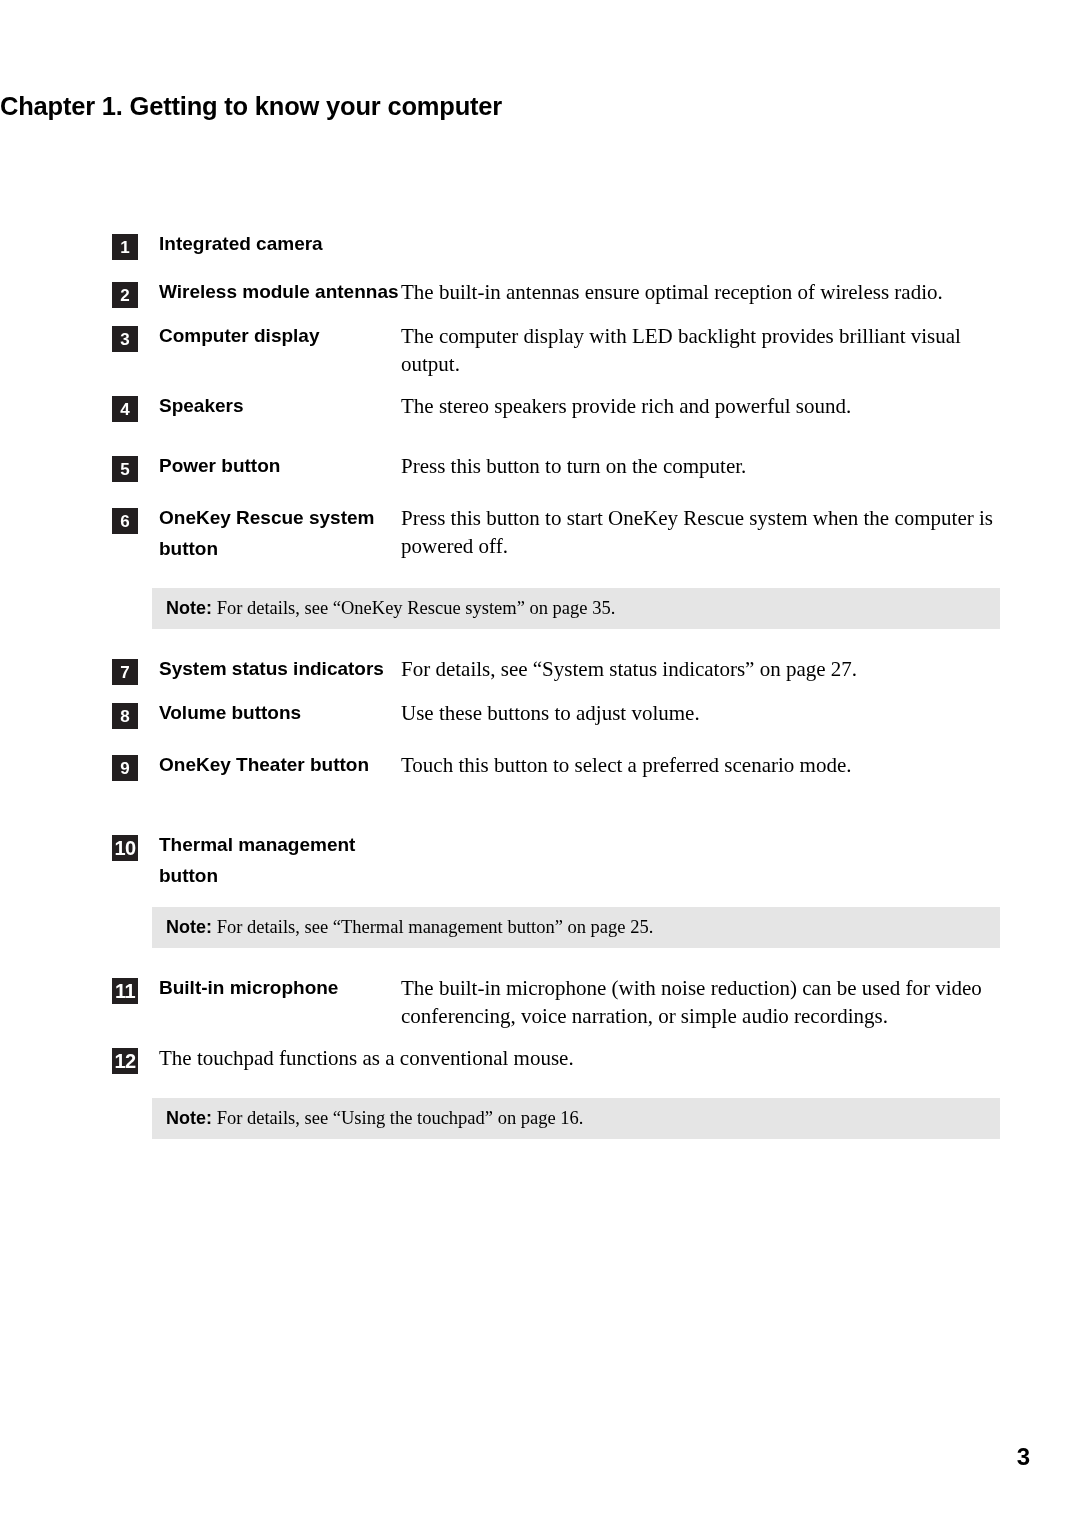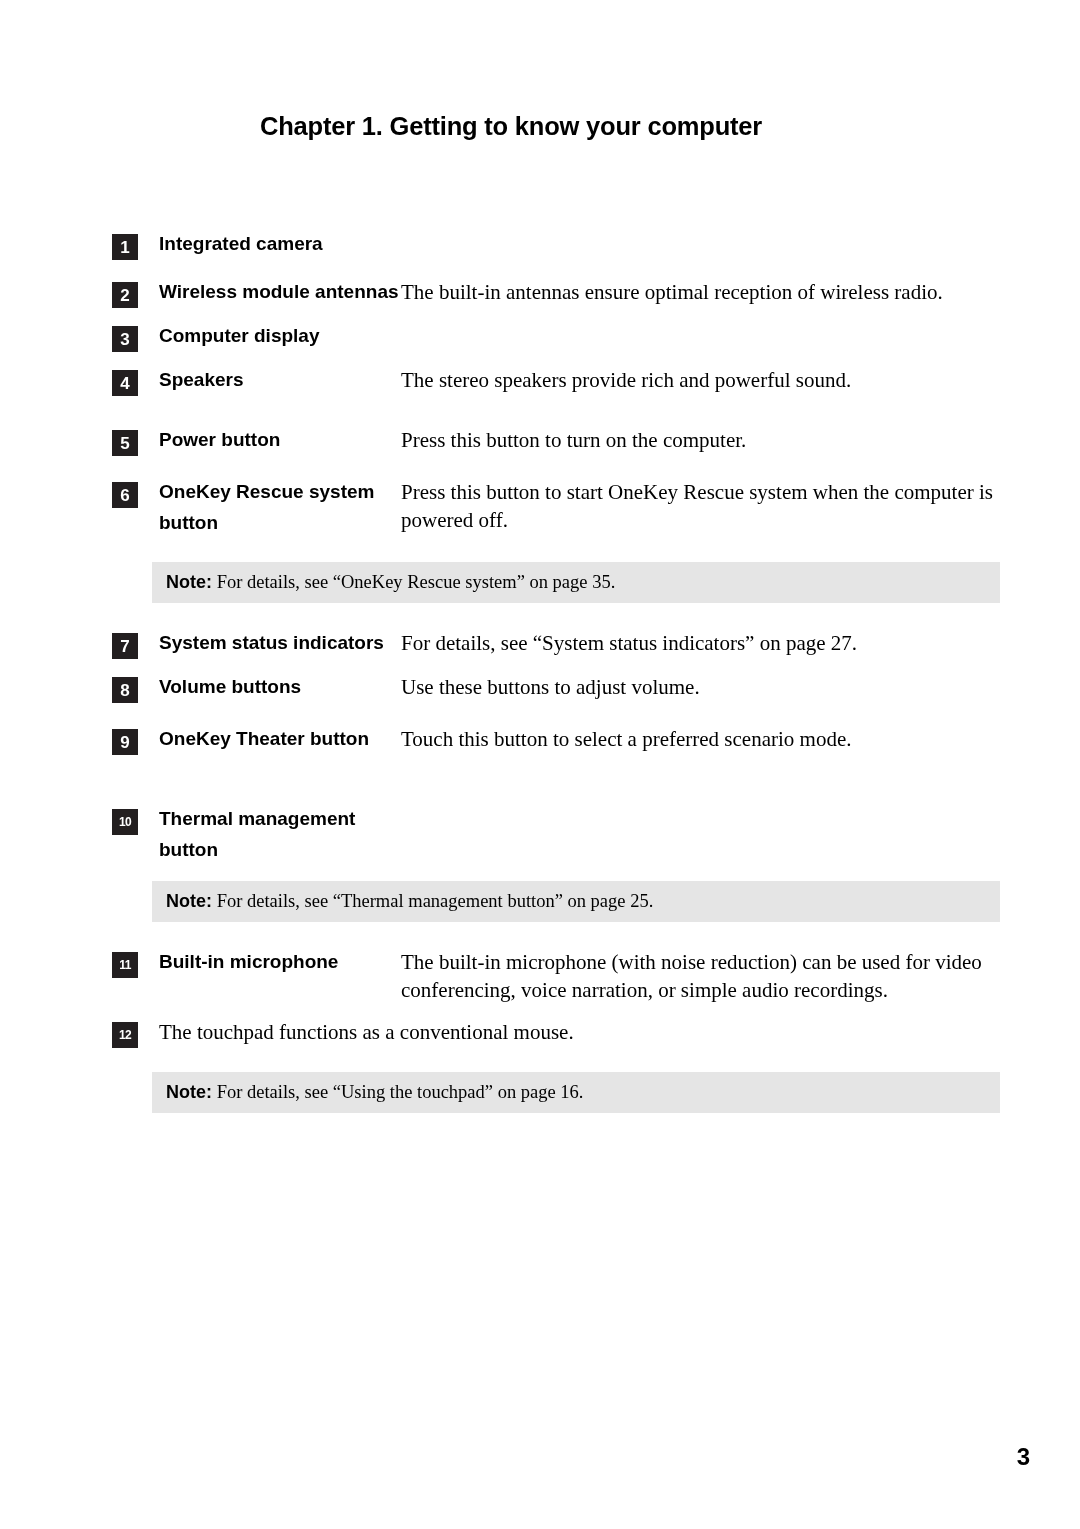--- a/index.html
+++ b/index.html
@@ -20,23 +20,23 @@
     position: absolute;
     left: 0; top: 0;
     width: 1080px;
     height: 1529px;
   }
 
   
   .chapter-header {
     position: absolute;
     left: 0;
-    top: 112px;
+    top: 92px;
     width: 1022px;
-    text-align: center;
+    text-align: left;
     font-family: "Liberation Sans", sans-serif;
     font-weight: bold;
     font-size: 25.5px;
     letter-spacing: -0.2px;
     color: #000;
   }
 
   
   .feature-table {
     position: absolute;
@@ -65,21 +65,21 @@
     height: 26px;
     background: #231f20;
     color: #ffffff;
     font-family: "Liberation Sans", sans-serif;
     font-weight: bold;
     font-size: 17px;
     line-height: 1;
     box-sizing: border-box;
   }
   .badge.two-digit {
-    font-size: 12px;
+    font-size: 20px;
     letter-spacing: -0.6px;
   }
 
   .label-cell {
     width: 242px;
     flex: 0 0 242px;
     font-family: "Liberation Sans", sans-serif;
     font-weight: bold;
     font-size: 19px;
     line-height: 31px;
@@ -155,20 +155,21 @@
       <div class="label-cell">Wireless module antennas</div>
       <div class="desc-cell">The built-in antennas ensure optimal reception of wireless radio.</div>
     </div>
     <div class="gap-12"></div>
 
     <div class="feature-row">
       <div class="badge-cell">
         <span class="badge">3</span>
       </div>
       <div class="label-cell">Computer display</div>
+      <div class="desc-cell">The computer display with LED backlight provides brilliant visual output.</div>
     </div>
     <div class="gap-12"></div>
 
     <div class="feature-row">
       <div class="badge-cell">
         <span class="badge">4</span>
       </div>
       <div class="label-cell">Speakers</div>
       <div class="desc-cell">The stereo speakers provide rich and powerful sound.</div>
     </div>

